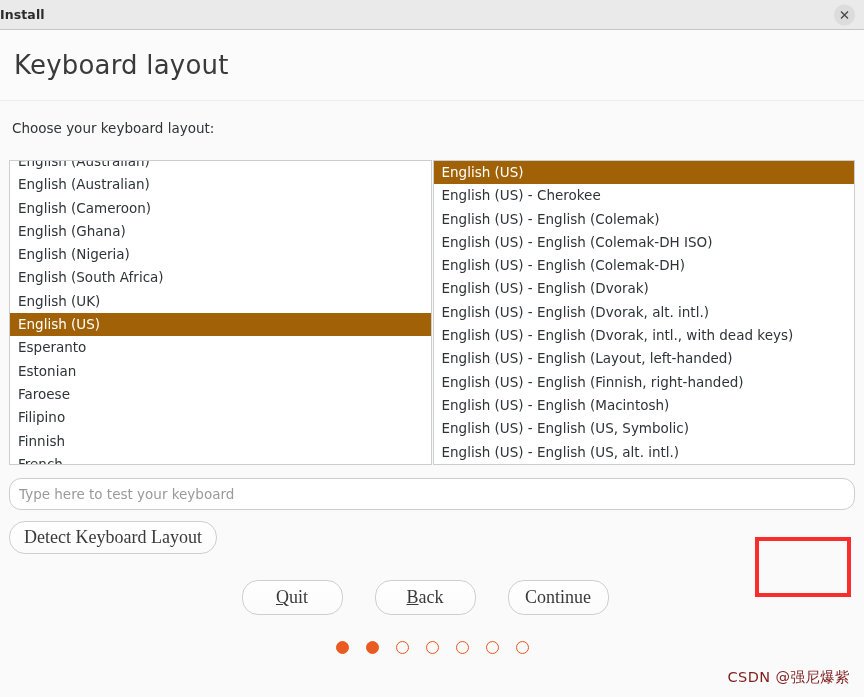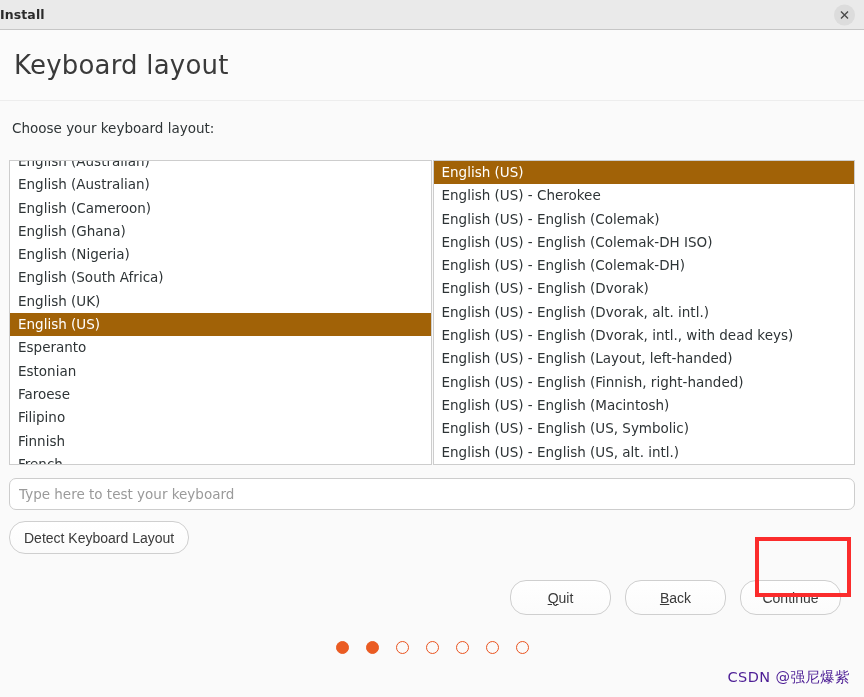--- a/index.html
+++ b/index.html
@@ -113,50 +113,50 @@
   }
   .list-item.ghost { color: #2e3436; }
 
   
   .test-input {
     margin-top: 13px;
     width: 100%;
     height: 32px;
     box-sizing: border-box;
     border: 1px solid #cdcdcd;
-    border-radius: 7px;
+    border-radius: 12px;
     background: #ffffff;
     padding: 0 9px;
     font-family: "DejaVu Sans", sans-serif;
     font-size: 13.5px;
     color: #2e3436;
     outline: none;
   }
   .test-input::placeholder { color: #9a9a9a; opacity: 1; }
 
   
   .btn {
-    font-family: Liberation Sans, sans-serif;
-    font-size: 14px;
+    font-family: Liberation Serif, serif;
+    font-size: 18px;
     color: #3a3a3a;
     background: linear-gradient(to bottom, #ffffff, #fbfbfb);
     border: 1px solid #cfcfcf;
     border-radius: 16px;
     height: 33px;
     padding: 0 14px;
     cursor: pointer;
     white-space: nowrap;
   }
   .detect-row { margin-top: 11px; }
 
   .nav-row {
     margin-top: 26px;
     display: flex;
-    justify-content: flex-end;
-    gap: 14px;
+    justify-content: center;
+    gap: 32px;
     padding-right: 14px;
   }
   .nav-row .btn {
     width: 101px;
     height: 35px;
     padding: 0;
   }
   .mn { text-decoration: underline; }
 
   
@@ -192,21 +192,21 @@
     background: transparent;
   }
   .dot.filled { background: #ea5b22; border-color: #ea5b22; }
 
   
   .watermark {
     position: absolute;
     right: 14px;
     bottom: 10px;
     font-size: 14.5px;
-    color: #4c1d95;
+    color: #7f1d1d;
     letter-spacing: .4px;
     user-select: none;
   }
 </style>
 </head>
 <body>
 
 <div class="titlebar">
   <div class="titlebar-title">Install</div>
   <div class="close-button">

